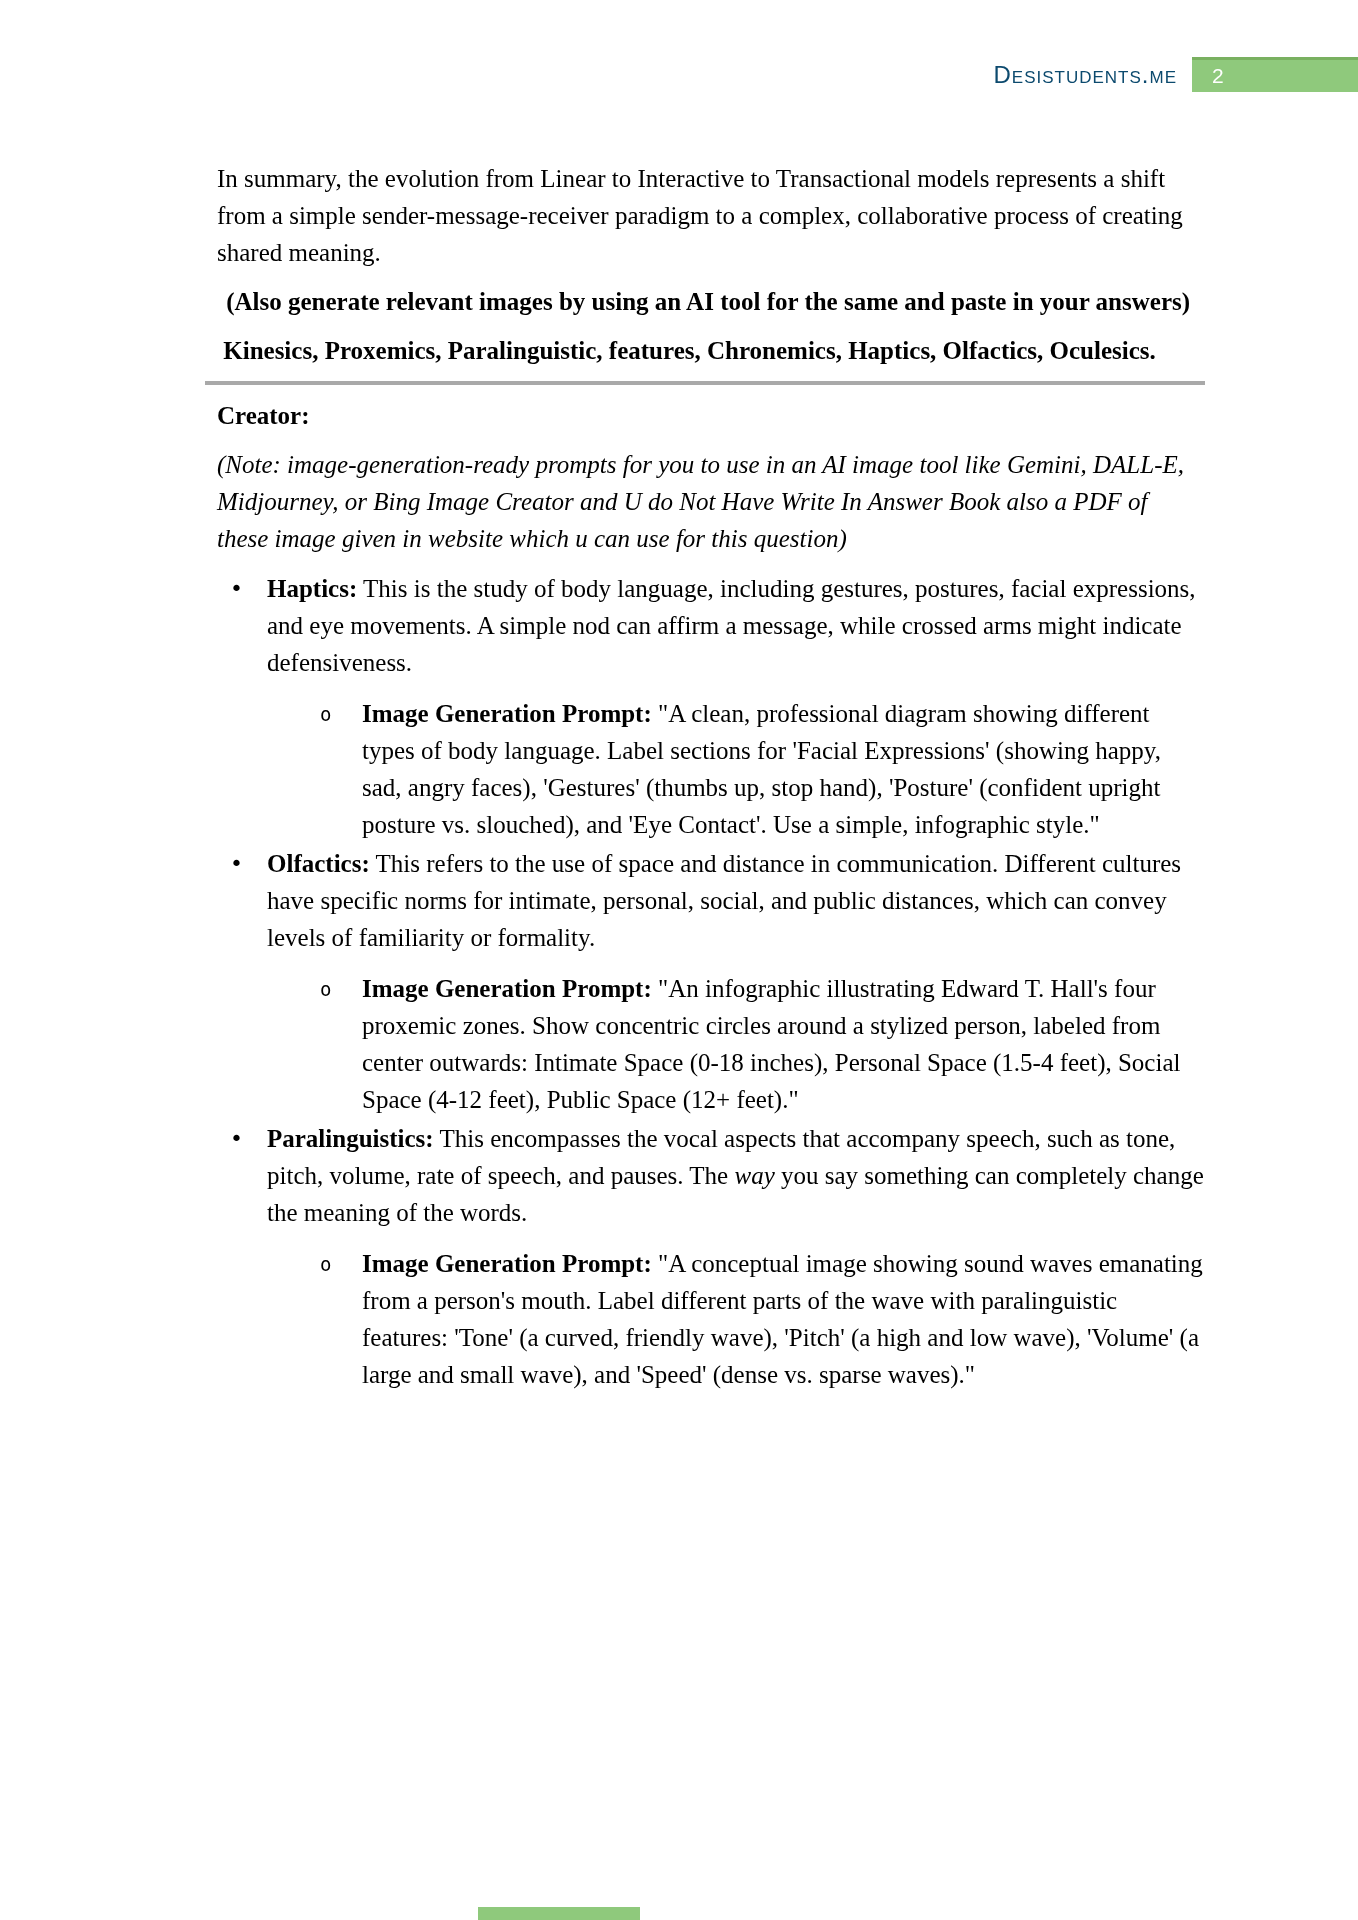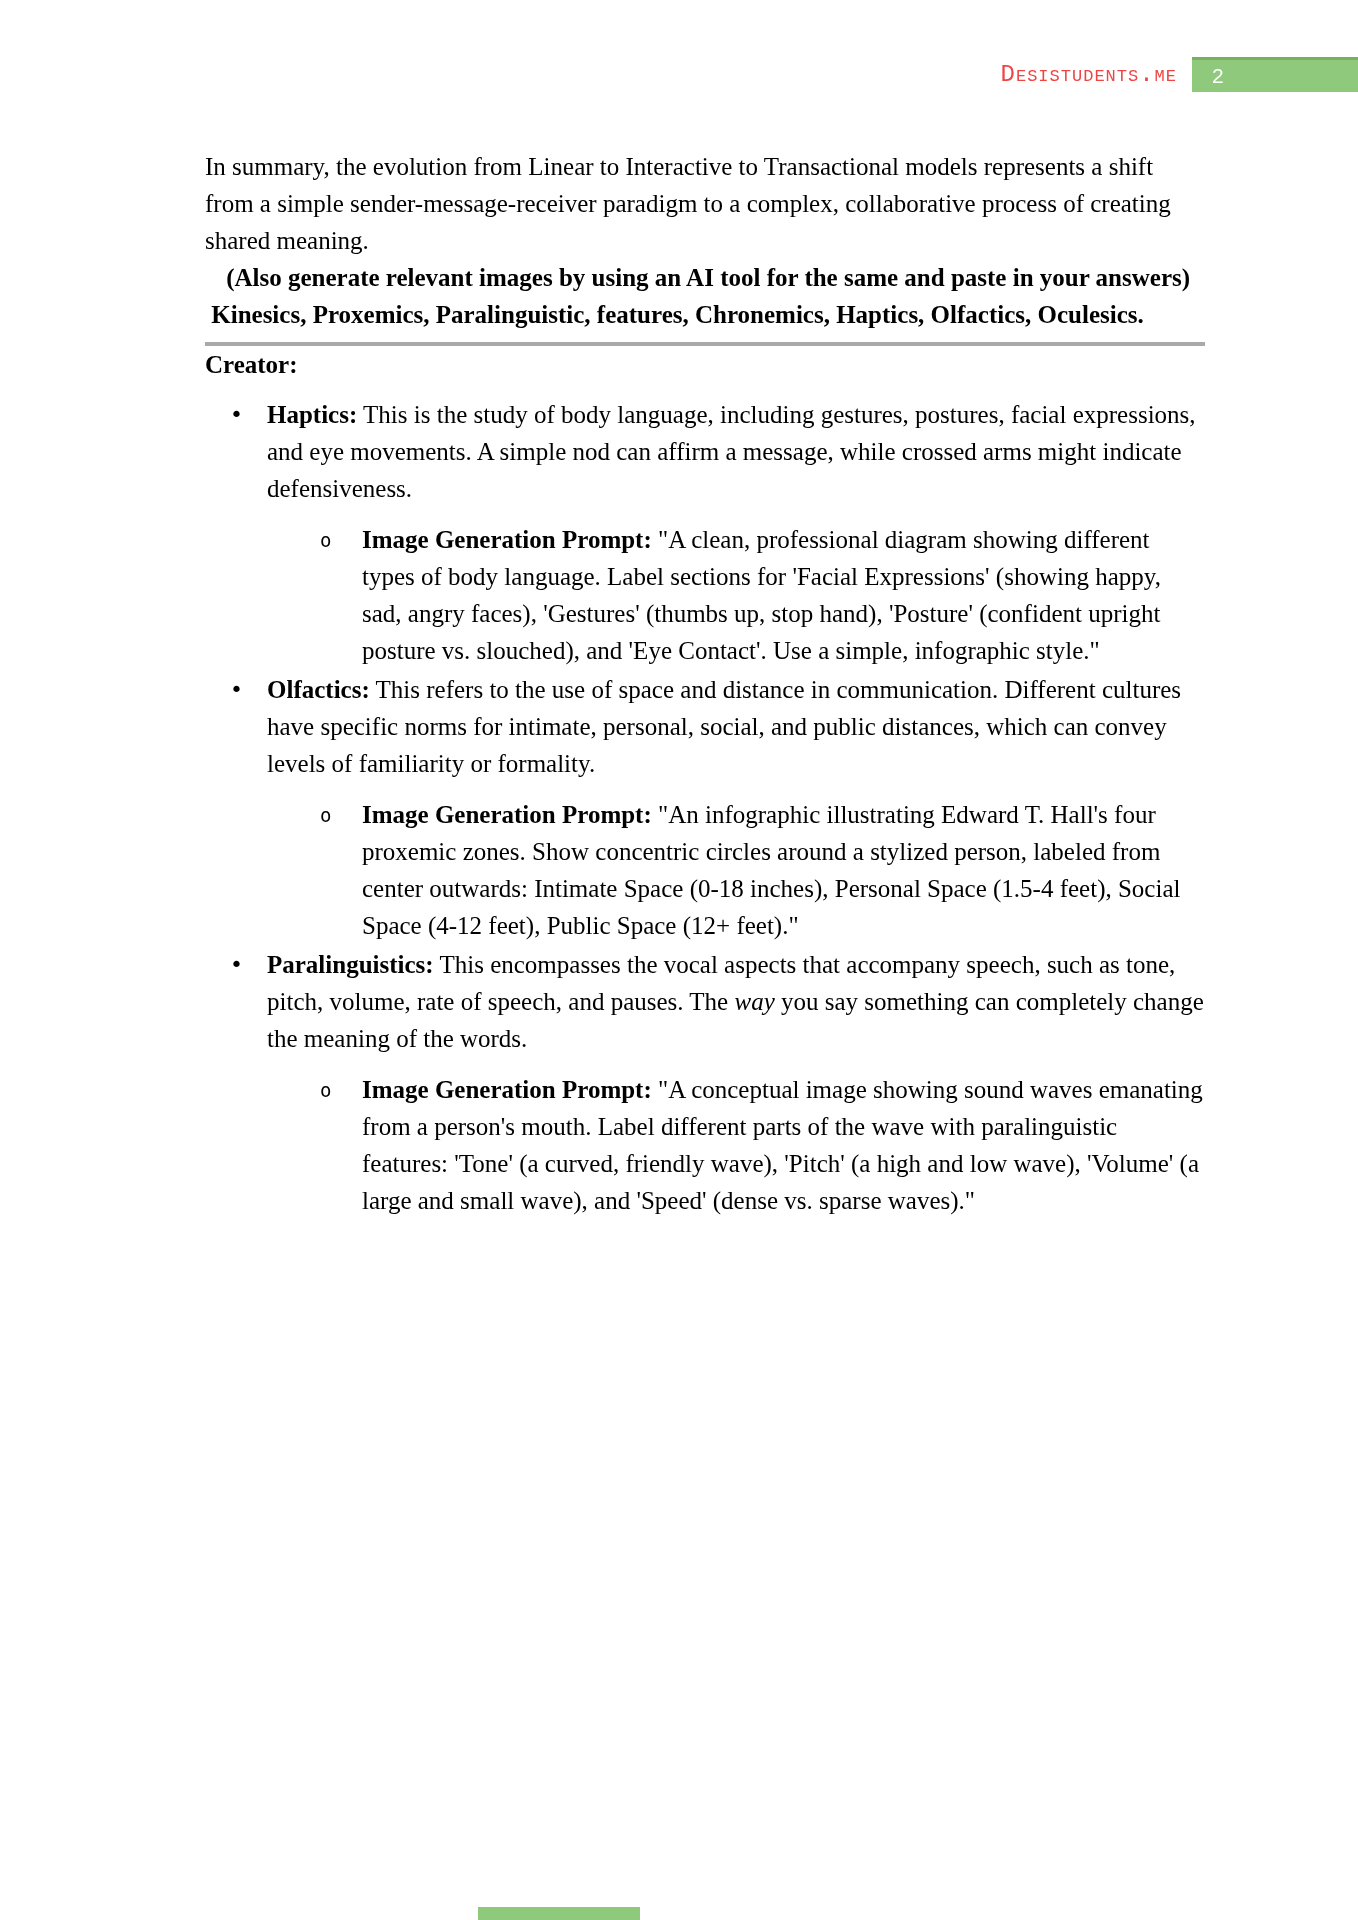--- a/index.html
+++ b/index.html
@@ -15,25 +15,25 @@
 
   
   .header {
     position: absolute;
     top: 57px;
     right: 0;
     display: flex;
     align-items: center;
   }
   .brand {
-    font-family: Liberation Mono, monospace;
+    font-family: Liberation Sans, sans-serif;
     font-variant: small-caps;
     font-size: 24px;
     letter-spacing: 1px;
-    color: #ef4444;
+    color: #0c4a6e;
     white-space: nowrap;
   }
   .page-badge {
     margin-left: 15px;
     width: 166px;
     height: 32px;
     background: #8fc97c;
     border-top: 3px solid #79b060;
     box-sizing: content-box;
     display: flex;
@@ -48,21 +48,21 @@
 
   
   .content {
     position: absolute;
     left: 205px;
     top: 148px;
     width: 1000px;
     font-size: 25px;
     line-height: 37px;
   }
-  .content .blk { margin: 0; white-space: pre-wrap; }
+  .content .blk { margin: 12px; white-space: pre-wrap; }
   .b { font-weight: bold; }
   .i { font-style: italic; }
 
   .mt72 { margin-top: 72px; }
   .mt28 { margin-top: 28px; }
   .mt27 { margin-top: 27px; text-align: center; }
   .mt24 { margin-top: 24px; }
   .mt14 { margin-top: 14px; }
   .mt13 { margin-top: 13px; }
   .mt11 { margin-top: 11px; }
@@ -129,20 +129,21 @@
 
 
     <div class="blk b mt27"> (Also generate relevant images by using an AI tool for the same and paste in your answers)</div>
 
     <div class="blk b mt11"> Kinesics, Proxemics, Paralinguistic, features, Chronemics, Haptics, Olfactics, Oculesics.</div>
 
     <div class="rule mt9"></div>
 
     <div class="blk b mt28">Creator:</div>
 
+    <div class="blk i mt24">(Note: image-generation-ready prompts for you to use in an AI image tool like Gemini, DALL-E, Midjourney, or Bing Image Creator and U do Not Have Write In Answer Book also a PDF of these image given in website which u can use for this question)</div>
 
     <div class="li1 mt13"><span class="marker">•</span><span class="b">Haptics:</span><span> This is the study of body language, including gestures, postures, facial expressions, and eye movements. A simple nod can affirm a message, while crossed arms might indicate defensiveness.</span><span class="i"></span><span></span></div>
 
     <div class="li2 mt14"><span class="marker">o</span><span class="b">Image Generation Prompt:</span><span> "A clean, professional diagram showing different types of body language. Label sections for 'Facial Expressions' (showing happy, sad, angry faces), 'Gestures' (thumbs up, stop hand), 'Posture' (confident upright posture vs. slouched), and 'Eye Contact'. Use a simple, infographic style."</span></div>
 
     <div class="li1 mt2"><span class="marker">•</span><span class="b">Olfactics:</span><span> This refers to the use of space and distance in communication. Different cultures have specific norms for intimate, personal, social, and public distances, which can convey levels of familiarity or formality.</span><span class="i"></span><span></span></div>
 
     <div class="li2 mt14"><span class="marker">o</span><span class="b">Image Generation Prompt:</span><span> "An infographic illustrating Edward T. Hall's four proxemic zones. Show concentric circles around a stylized person, labeled from center outwards: Intimate Space (0-18 inches), Personal Space (1.5-4 feet), Social Space (4-12 feet), Public Space (12+ feet)."</span></div>
 
     <div class="li1 mt2"><span class="marker">•</span><span class="b">Paralinguistics:</span><span> This encompasses the vocal aspects that accompany speech, such as tone, pitch, volume, rate of speech, and pauses. The </span><span class="i">way</span><span> you say something can completely change the meaning of the words.</span></div>

